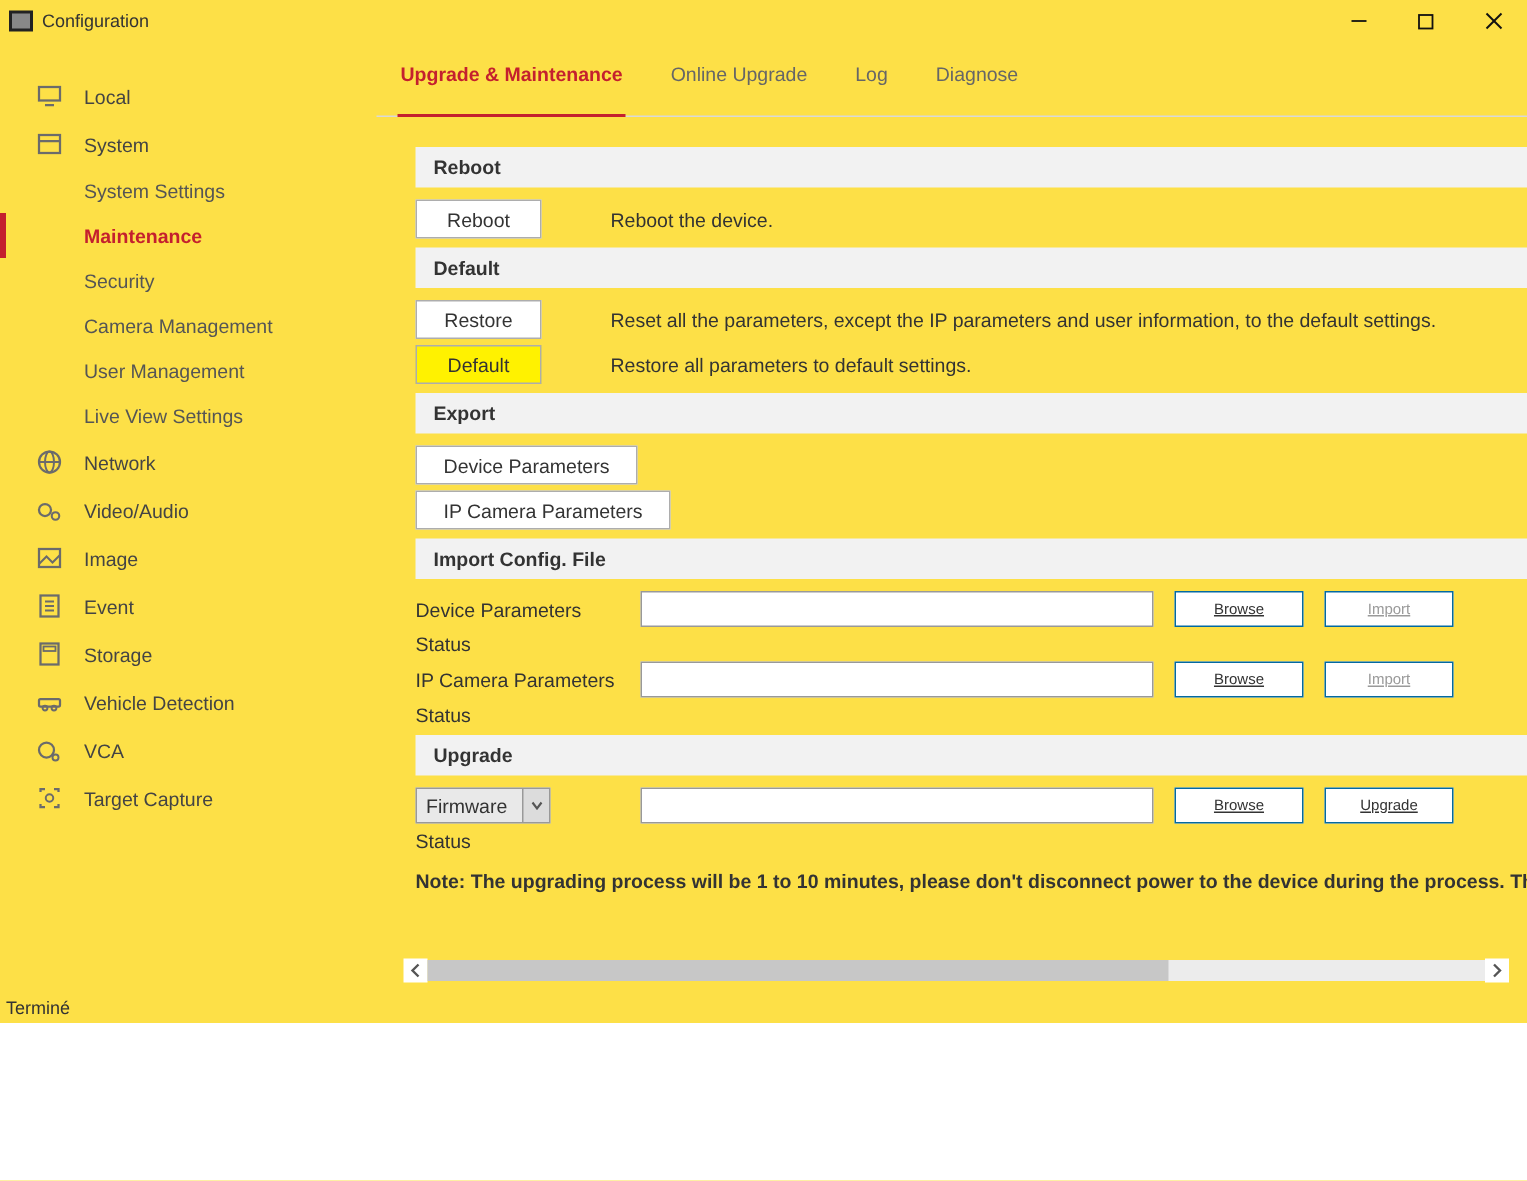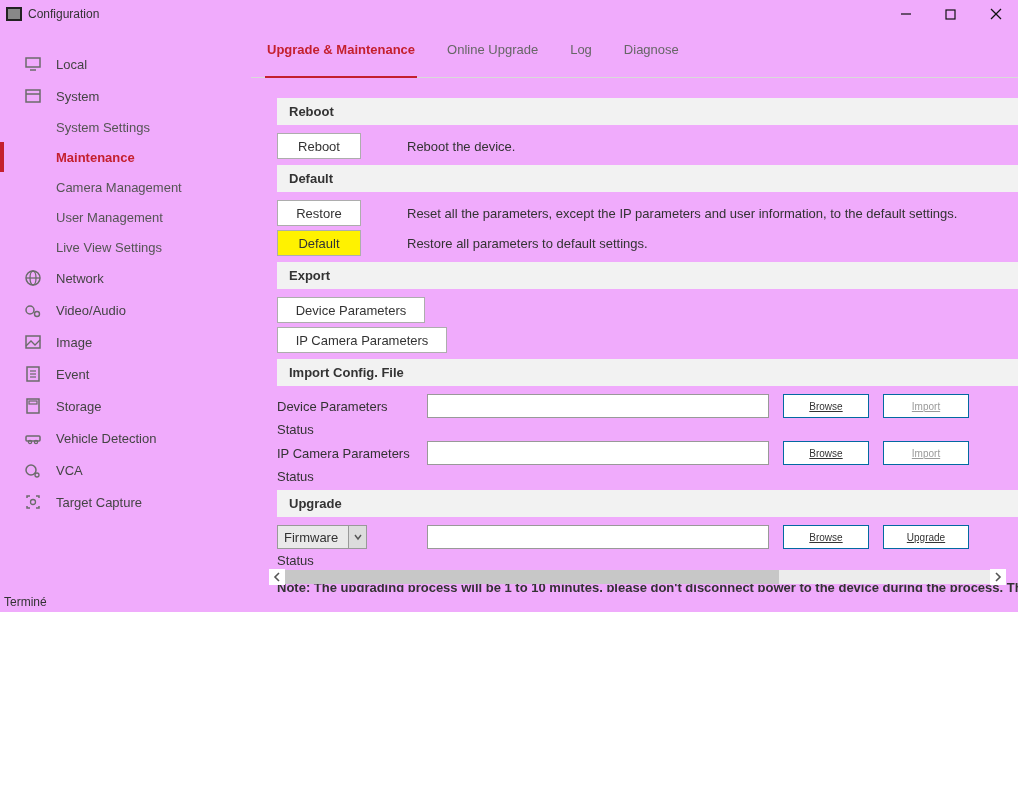--- a/index.html
+++ b/index.html
@@ -1,17 +1,17 @@
 <!DOCTYPE html>
 <html><head>
 <meta charset="utf-8">
 <style>
   * { box-sizing: border-box; }
   html, body { margin: 0; padding: 0; font-family: Arial, sans-serif; font-size: 13px; color: #333; background: #fff; }
-  .window { width: 1018px; height: 612px; display: flex; flex-direction: column; background: #f0abfc; }
+  .window { width: 1018px; height: 682px; display: flex; flex-direction: column; background: #fde047; }
   .titlebar { height: 28px; display: flex; align-items: center; padding: 0 0 0 6px; position: relative; }
   .titlebar-icon { width: 16px; height: 14px; background:#222; display:inline-block; margin-right:6px; position:relative; }
   .titlebar-icon::after { content:""; position:absolute; inset:2px; background:#888; }
   .titlebar-title { font-size: 12px; }
   .win-controls { position:absolute; right:0; top:0; display:flex; }
   .win-btn { width:45px; height:28px; display:flex; align-items:center; justify-content:center; font-size:14px; color:#111; cursor:pointer; }
   .win-btn svg { stroke:#111; }
   .body { flex:1; display:flex; min-height:0;gap:41px; }
   .sidebar { width: 210px; border-right:0; padding-top: 20px; }
   .nav-item { display:flex; align-items:center; height:32px; padding-left: 24px; cursor:pointer; color:#444; }
@@ -93,20 +93,21 @@
           <svg width="18" height="18" viewBox="0 0 18 18" fill="none">
               <rect x="2" y="3" width="14" height="12" stroke-width="1.5"></rect>
               <line x1="2" y1="7" x2="16" y2="7" stroke-width="1.5"></line>
             </svg>
         </span>
         <span>System</span>
       </div>
 
       <div class="nav-sub">System Settings</div>
       <div class="nav-sub active nav-active-bar">Maintenance</div>
+      <div class="nav-sub">Security</div>
       <div class="nav-sub">Camera Management</div>
       <div class="nav-sub">User Management</div>
       <div class="nav-sub">Live View Settings</div>
 
       <div class="nav-item">
         <span class="icon">
           <svg width="18" height="18" viewBox="0 0 18 18" fill="none">
               <circle cx="9" cy="9" r="7" stroke-width="1.5"></circle>
               <ellipse cx="9" cy="9" rx="3" ry="7" stroke-width="1.3"></ellipse>
               <line x1="2" y1="9" x2="16" y2="9" stroke-width="1.3"></line>

